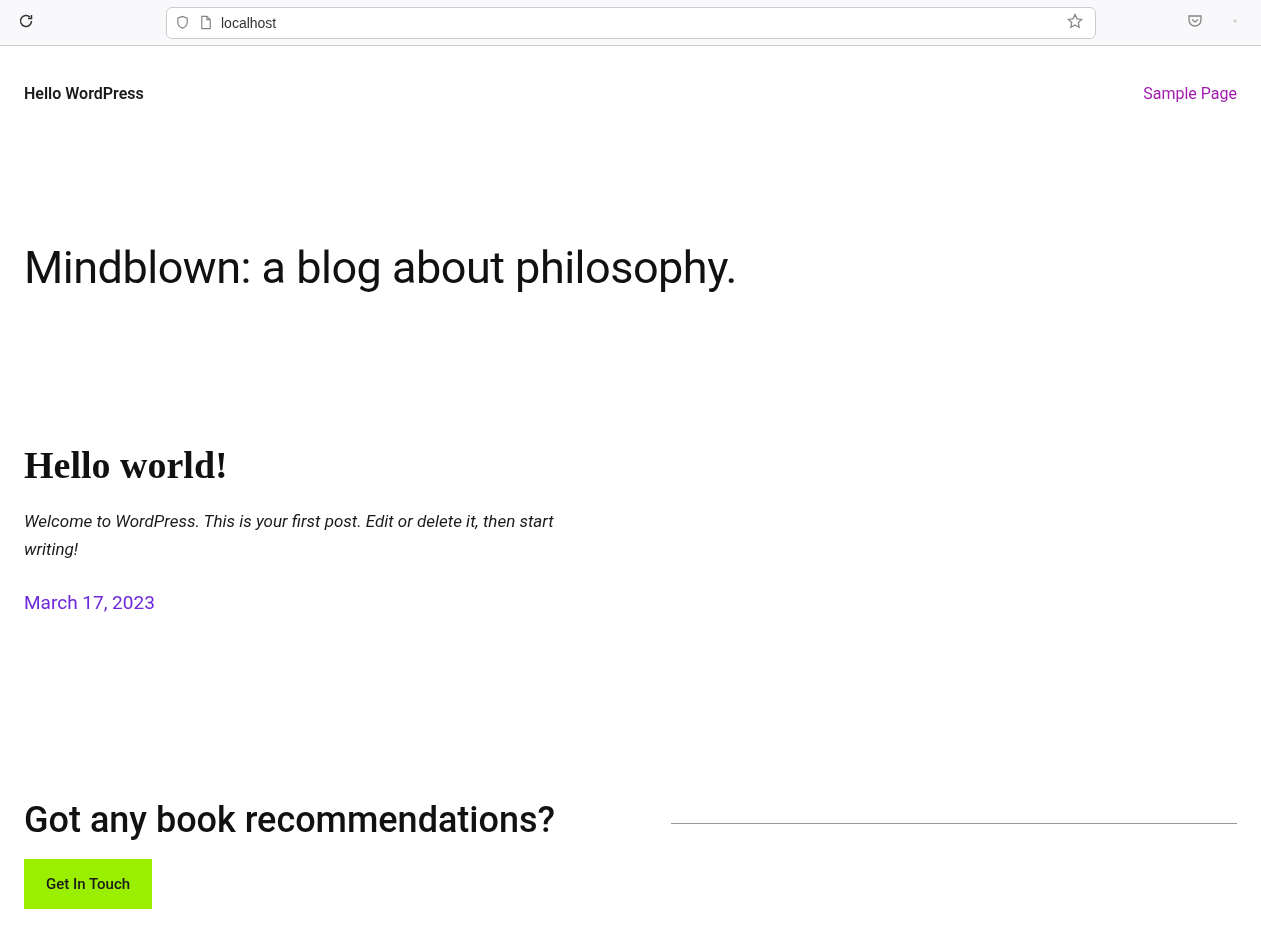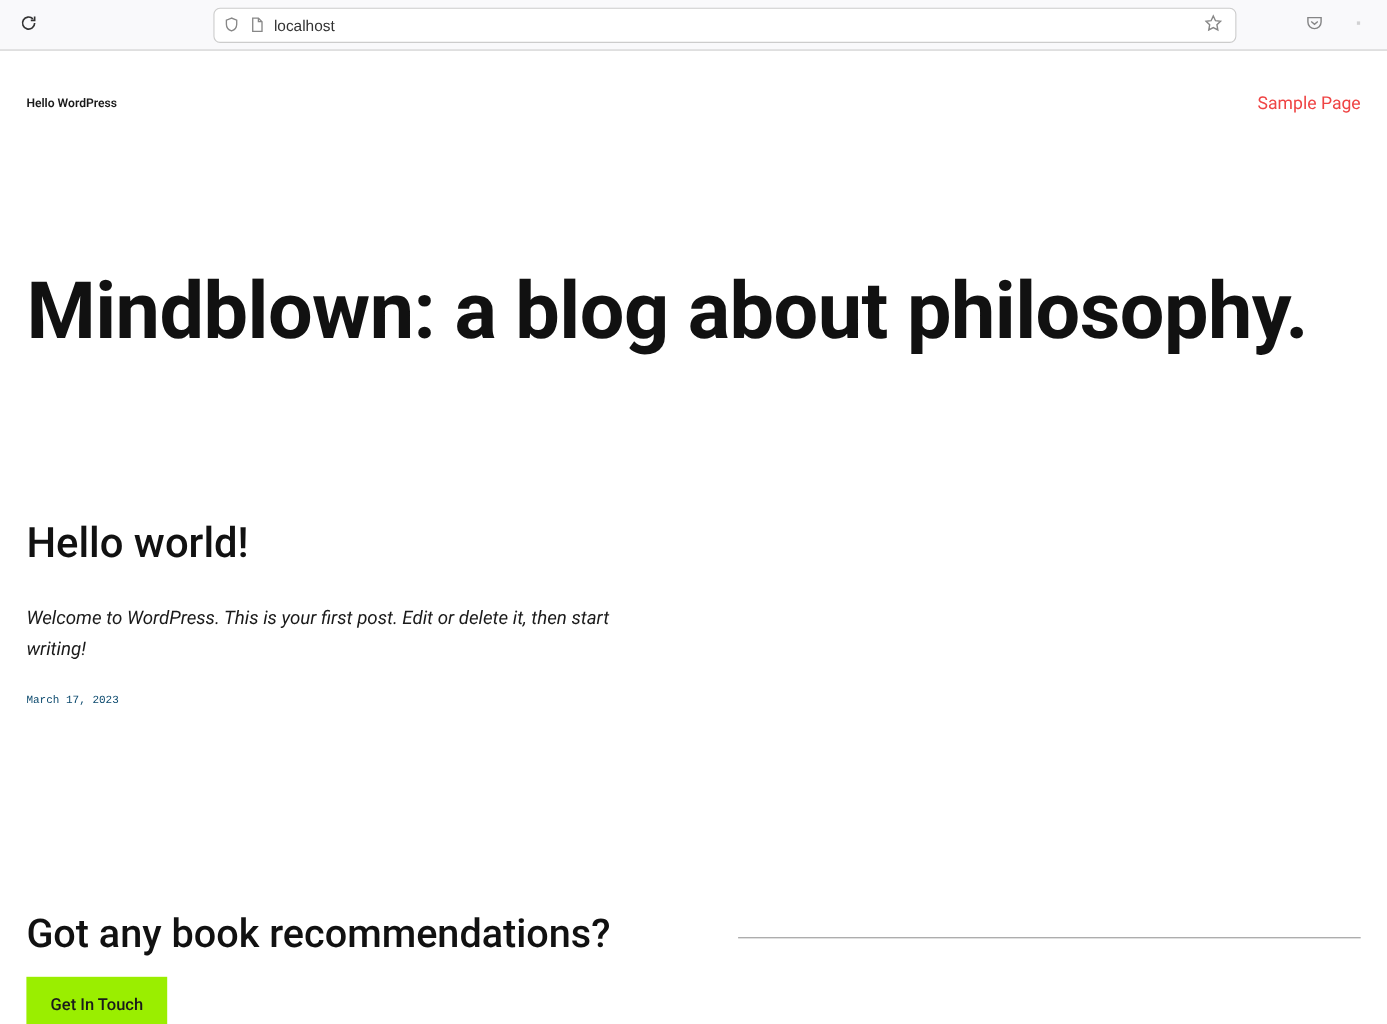--- a/index.html
+++ b/index.html
@@ -16,21 +16,21 @@
       overflow: hidden;
     }
     
     .browser-chrome {
       height: 46px;
       background: #f9f9fb;
       border-bottom: 1px solid #ccc;
       display: flex;
       align-items: center;
       padding: 0 12px;
-      gap: 28px;
+      gap: 0;
     }
     .reload-btn {
       width: 28px;
       height: 28px;
       display: flex;
       align-items: center;
       justify-content: center;
       background: transparent;
       border: none;
       cursor: pointer;
@@ -95,61 +95,61 @@
     .page {
       padding: 0;
     }
     .site-header {
       display: flex;
       justify-content: space-between;
       align-items: center;
       padding: 38px 24px 30px 24px;
     }
     .site-title {
-      font-size: 11px;
+      font-size: 16px;
       font-weight: 600;
       color: #1a1a1a;
       text-decoration: none;
     }
     .nav-link {
       font-size: 16px;
-      color: #ef4444;
+      color: #a21caf;
       text-decoration: none;
     }
     .hero {
       padding: 110px 24px 0 24px;
     }
     .hero-title {
-      font-size: 72px;
-      font-weight: 700;
+      font-size: 45px;
+      font-weight: 400;
       letter-spacing: -0.5px;
       line-height: 1.1;
       color: #111;
     }
     .posts {
       padding: 150px 24px 0 24px;
       max-width: 620px;
     }
     .post-title {
       font-size: 38px;
       font-weight: 550;
-      margin-bottom: 32px;
+      margin-bottom: 20px;
       color: #111;
+      font-family: Liberation Serif, serif;
     }
     .post-excerpt {
       font-size: 17px;
       line-height: 1.65;
       color: #1a1a1a;
       margin-bottom: 28px;
       font-style: italic;
     }
     .post-date {
-      font-size: 10px;
-      color: #0c4a6e;
-      font-family: Liberation Mono, monospace;
+      font-size: 19px;
+      color: #6d28d9;
     }
     .cta-section {
       padding: 185px 24px 0 24px;
       display: flex;
       gap: 40px;
       align-items: flex-start;
     }
     .cta-left {
       flex: 0 0 50%;
     }

